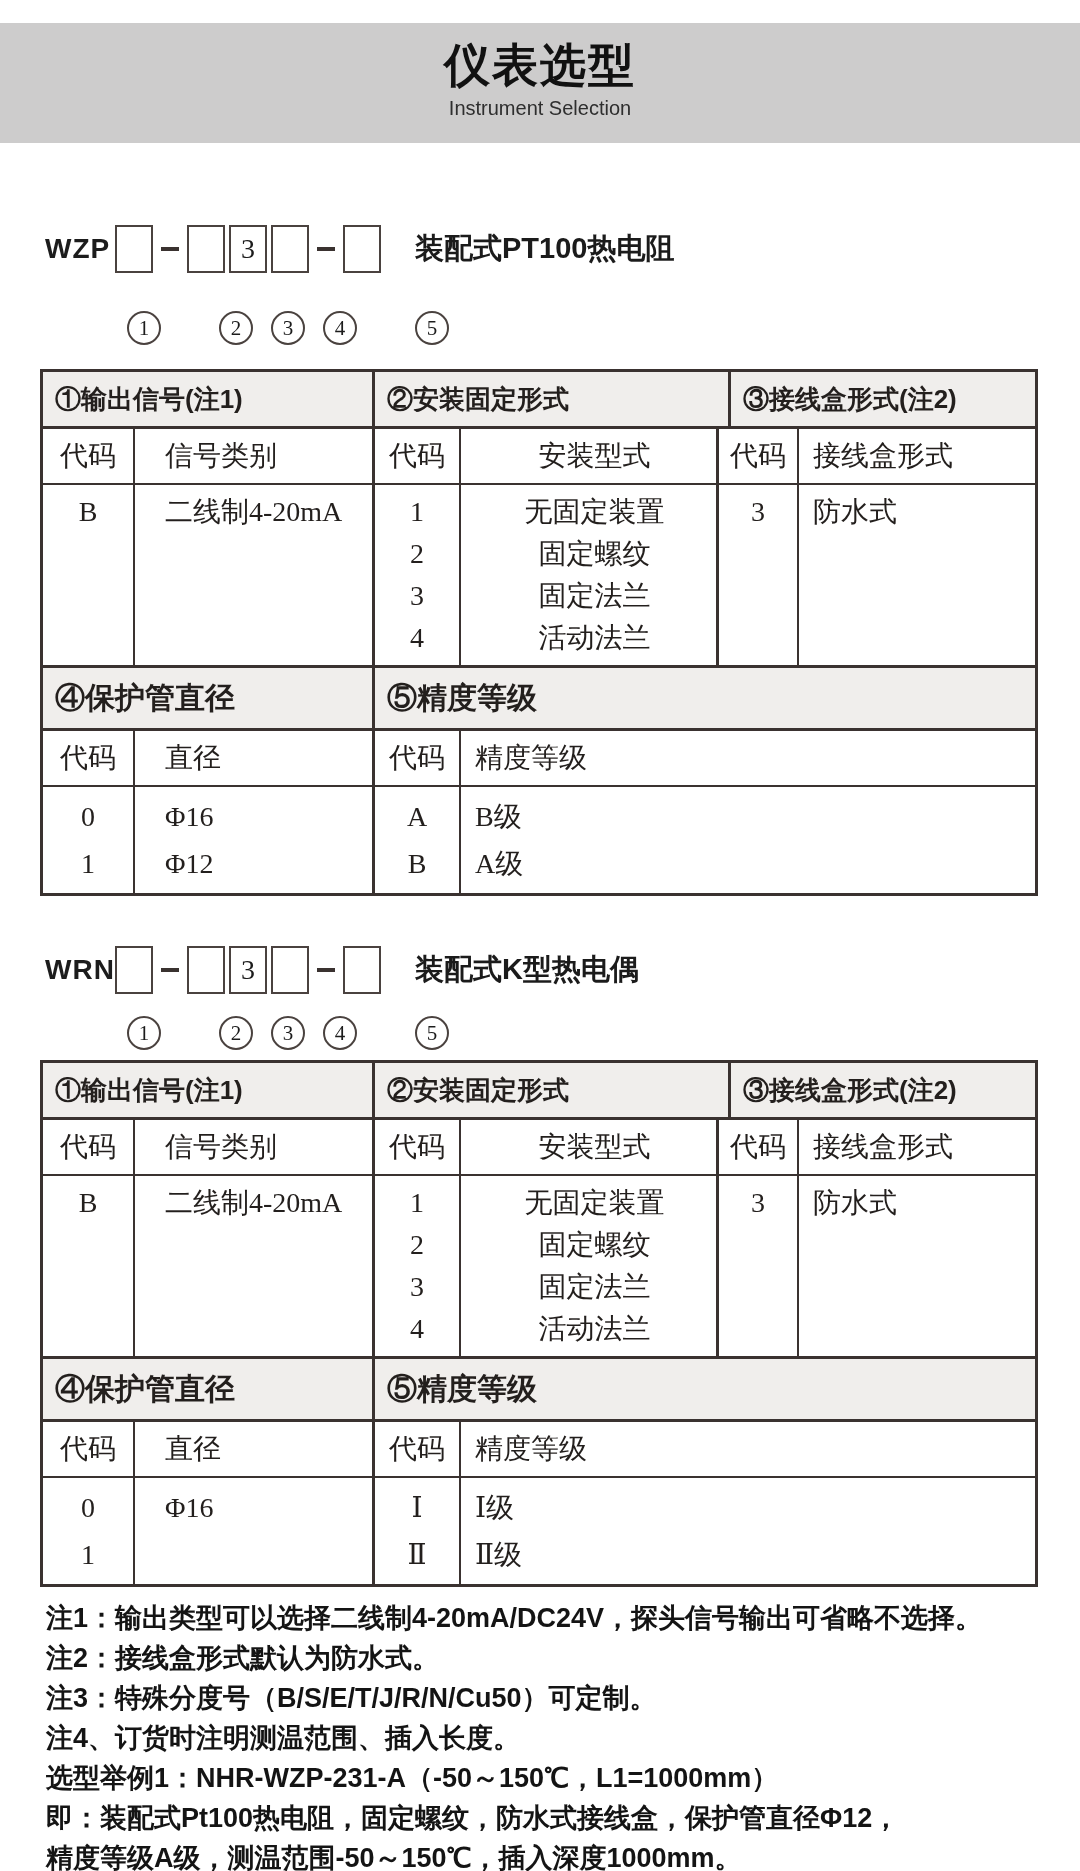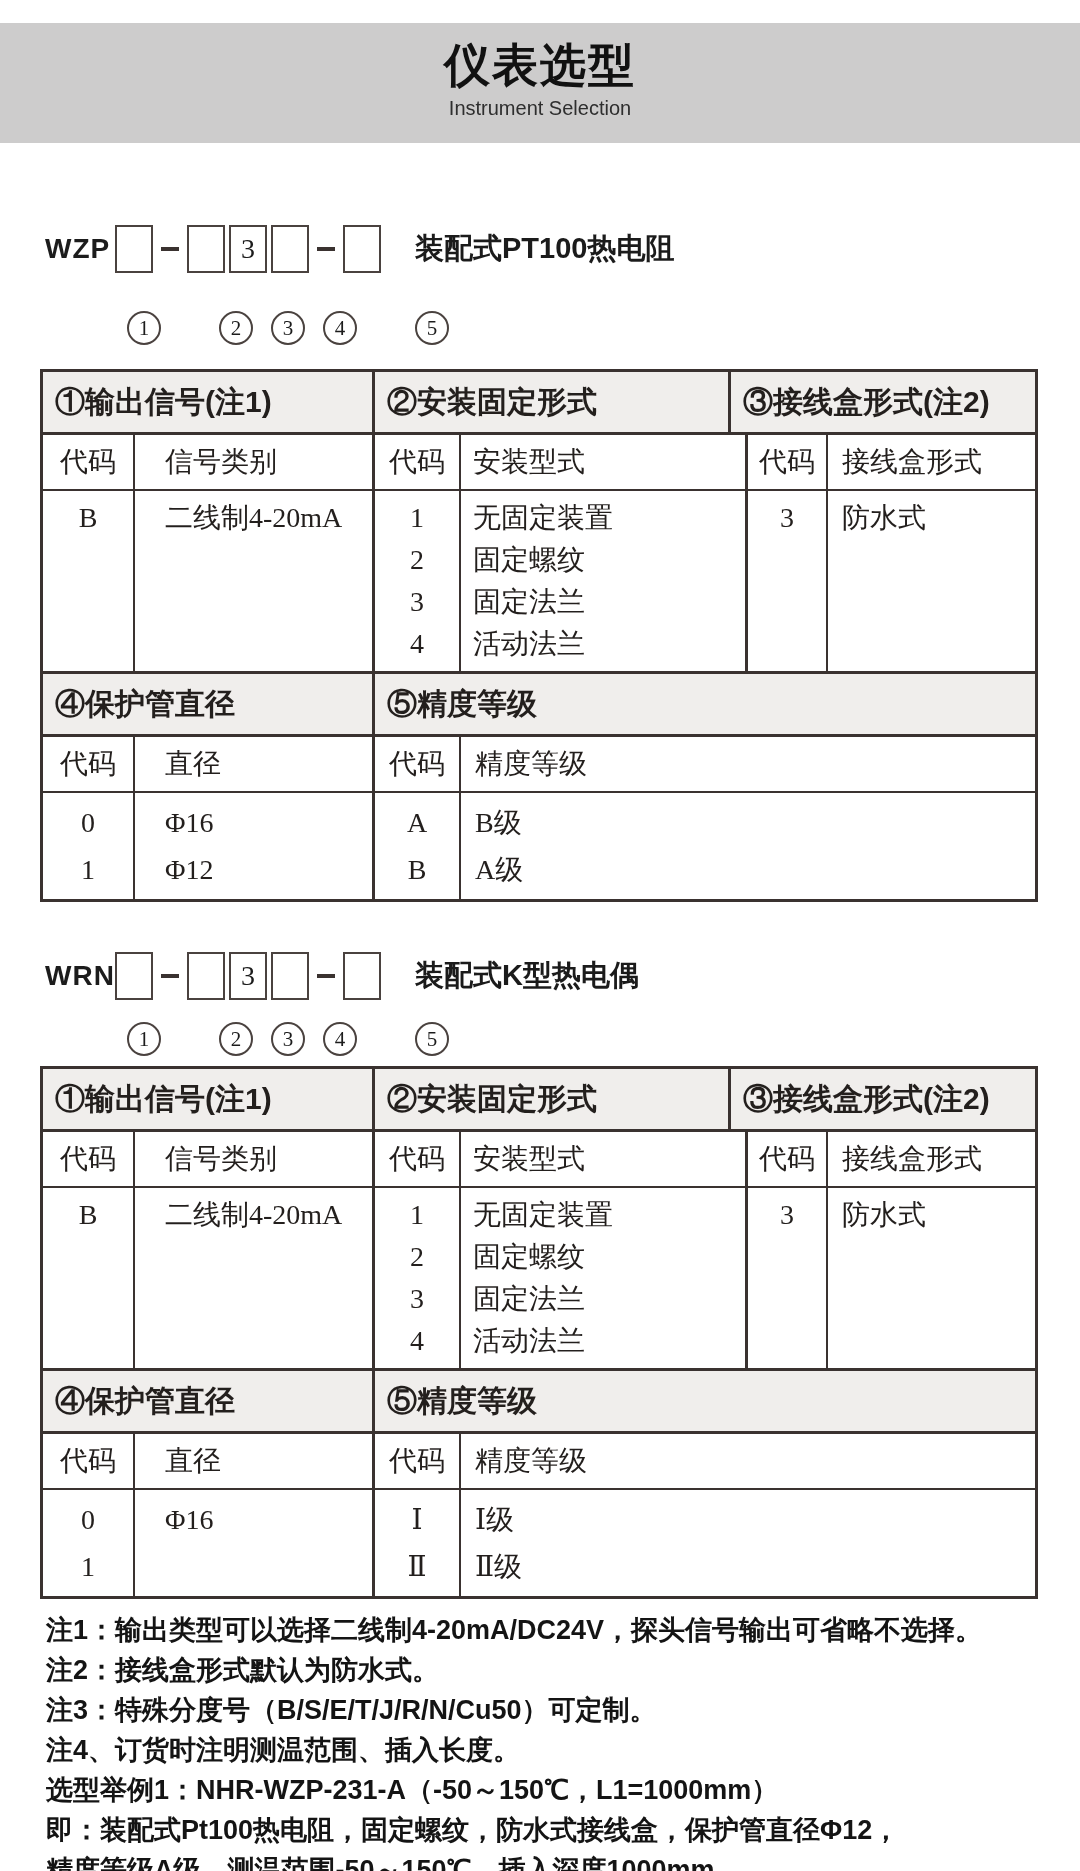--- a/index.html
+++ b/index.html
@@ -30,33 +30,33 @@
   .ccell { width: 38px; display: flex; justify-content: center; }
   .circle { width: 34px; height: 34px; border: 2px solid #4a423f; border-radius: 50%;
             display: flex; align-items: center; justify-content: center;
             font-family: "Liberation Serif", "DejaVu Serif", serif; font-size: 21px; color: #1c1c1c; }
 
   
   .tbl { width: 998px; margin-left: 40px; border: 3px solid #3a3230; margin-top: 22px; }
   .tbl-2 { margin-top: 8px; }
   .row { display: flex; }
   .thead { background: #f0eeec; border-bottom: 3px solid #3a3230; }
-  .thead .th { font-size: 30px; font-weight: bold; padding: 10px 10px 9px 12px; }
+  .thead .th { font-size: 26px; font-weight: bold; padding: 10px 10px 9px 12px; }
   .th-1, .sec2 .th-1 { width: 332px; border-right: 3px solid #3a3230; }
   .th-2 { width: 356px; border-right: 3px solid #3a3230; }
   .th-3 { flex: 1; }
   .sec2head .th-wide { flex: 1; }
 
   .serif { font-family: "Liberation Serif", "DejaVu Serif", serif; }
   .subrow { border-bottom: 2px solid #3a3230; font-size: 28px; }
   .subrow > div { padding-top: 8px; padding-bottom: 8px; }
   .c-code1 { width: 92px;  border-right: 2px solid #3a3230; text-align: center; }
   .c-lab1  { width: 240px; border-right: 3px solid #3a3230; padding-left: 30px; }
   .c-code2 { width: 86px;  border-right: 2px solid #3a3230; text-align: center; }
-  .c-lab2  { width: 287px; border-right: 3px solid #3a3230; padding-left: 12px; }
+  .c-lab2  { width: 258px; border-right: 3px solid #3a3230; padding-left: 12px; text-align: center; }
   .c-code3 { width: 80px;  border-right: 2px solid #3a3230; text-align: center; }
   .c-lab3  { flex: 1; padding-left: 14px; }
 
   .bodyrow { font-size: 28px; }
   .bodyrow > div { padding-top: 6px; padding-bottom: 6px; }
   .bodyrow .line { line-height: 42px; }
   .sec1body { min-height: 170px; }
   .sec2body .line { line-height: 47px; }
   .sec2head { background: #f0eeec; border-top: 3px solid #3a3230; border-bottom: 3px solid #3a3230; }
   .sec2head .th { font-size: 30px; font-weight: bold; padding: 10px 10px 9px 12px; }

